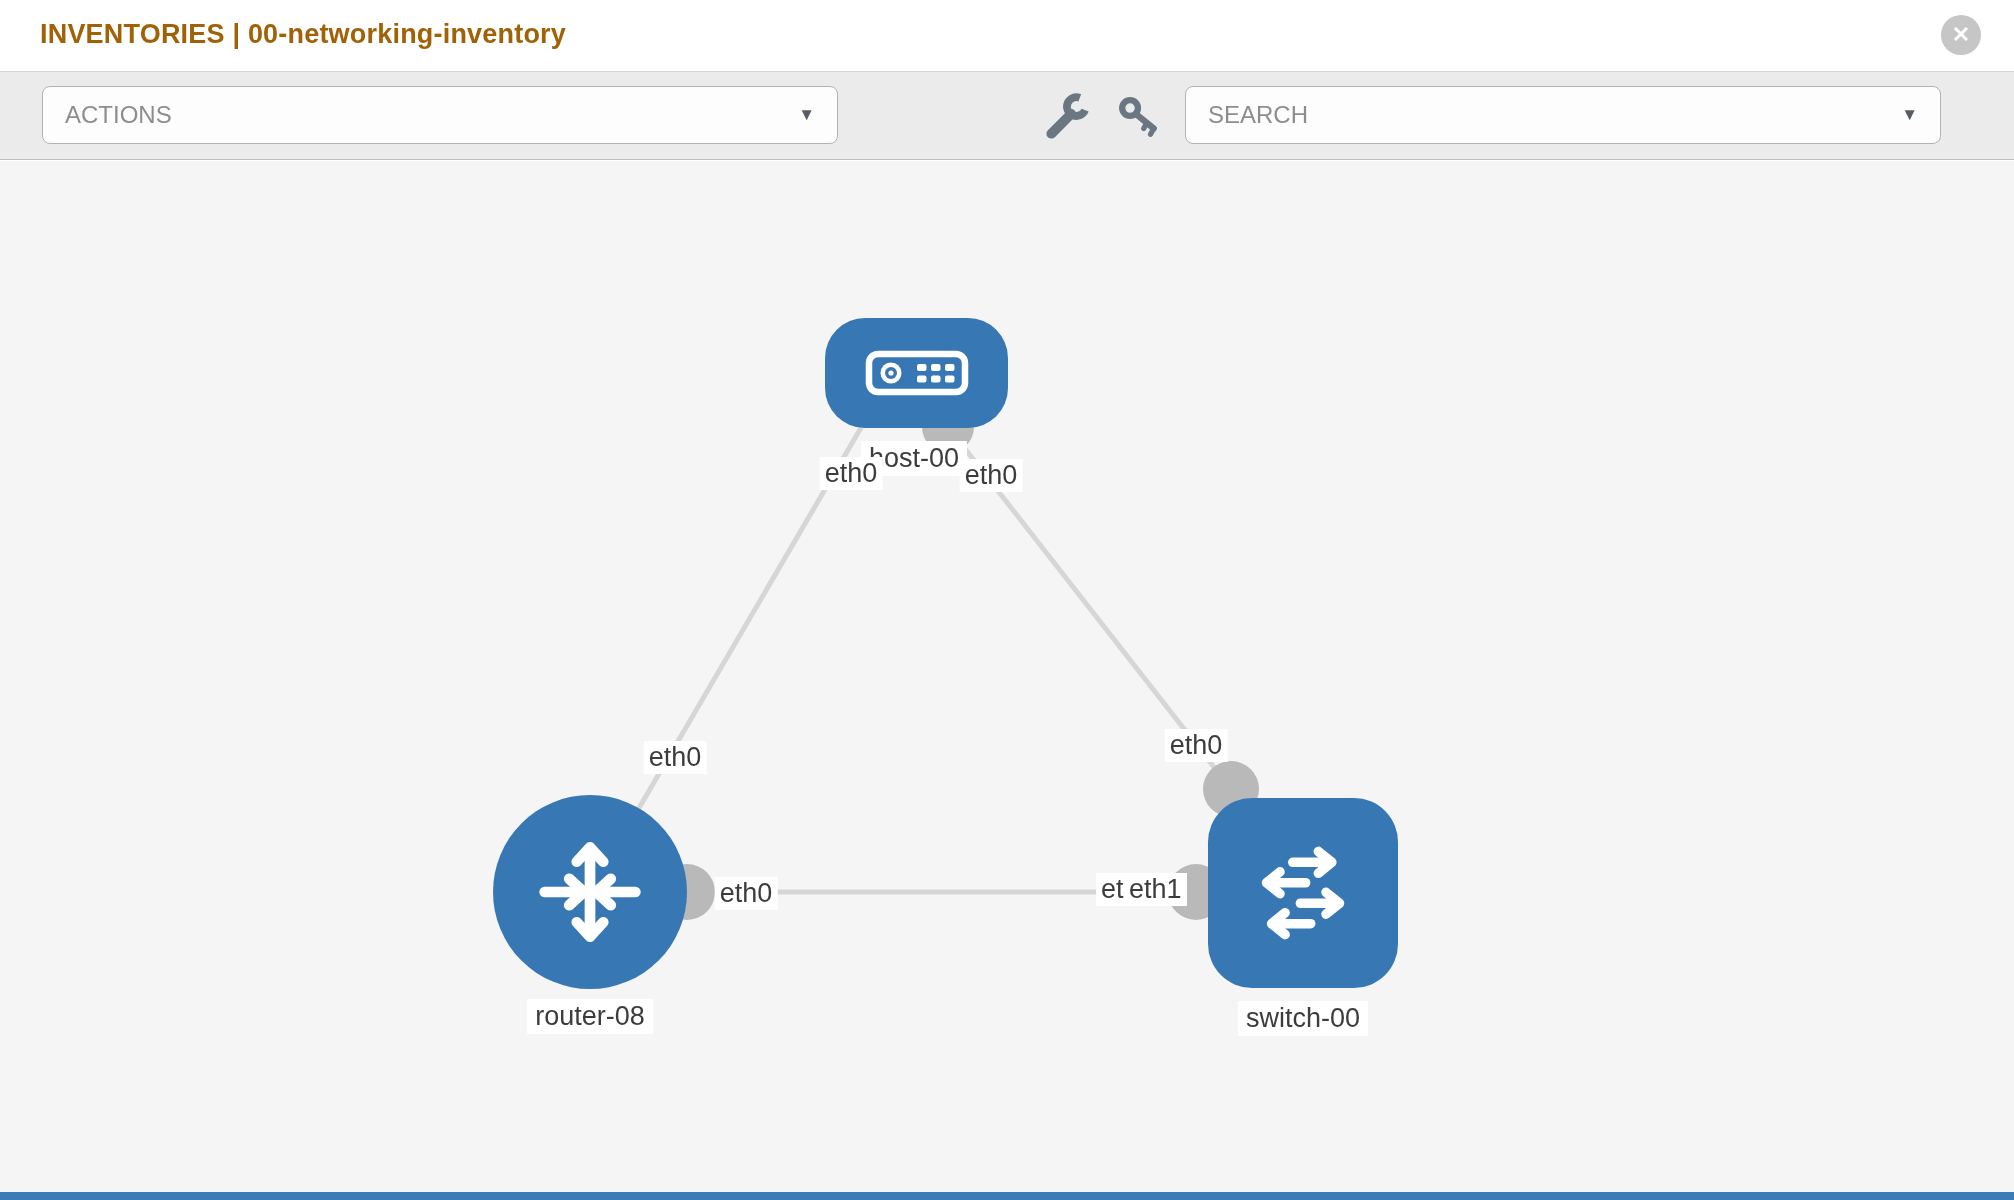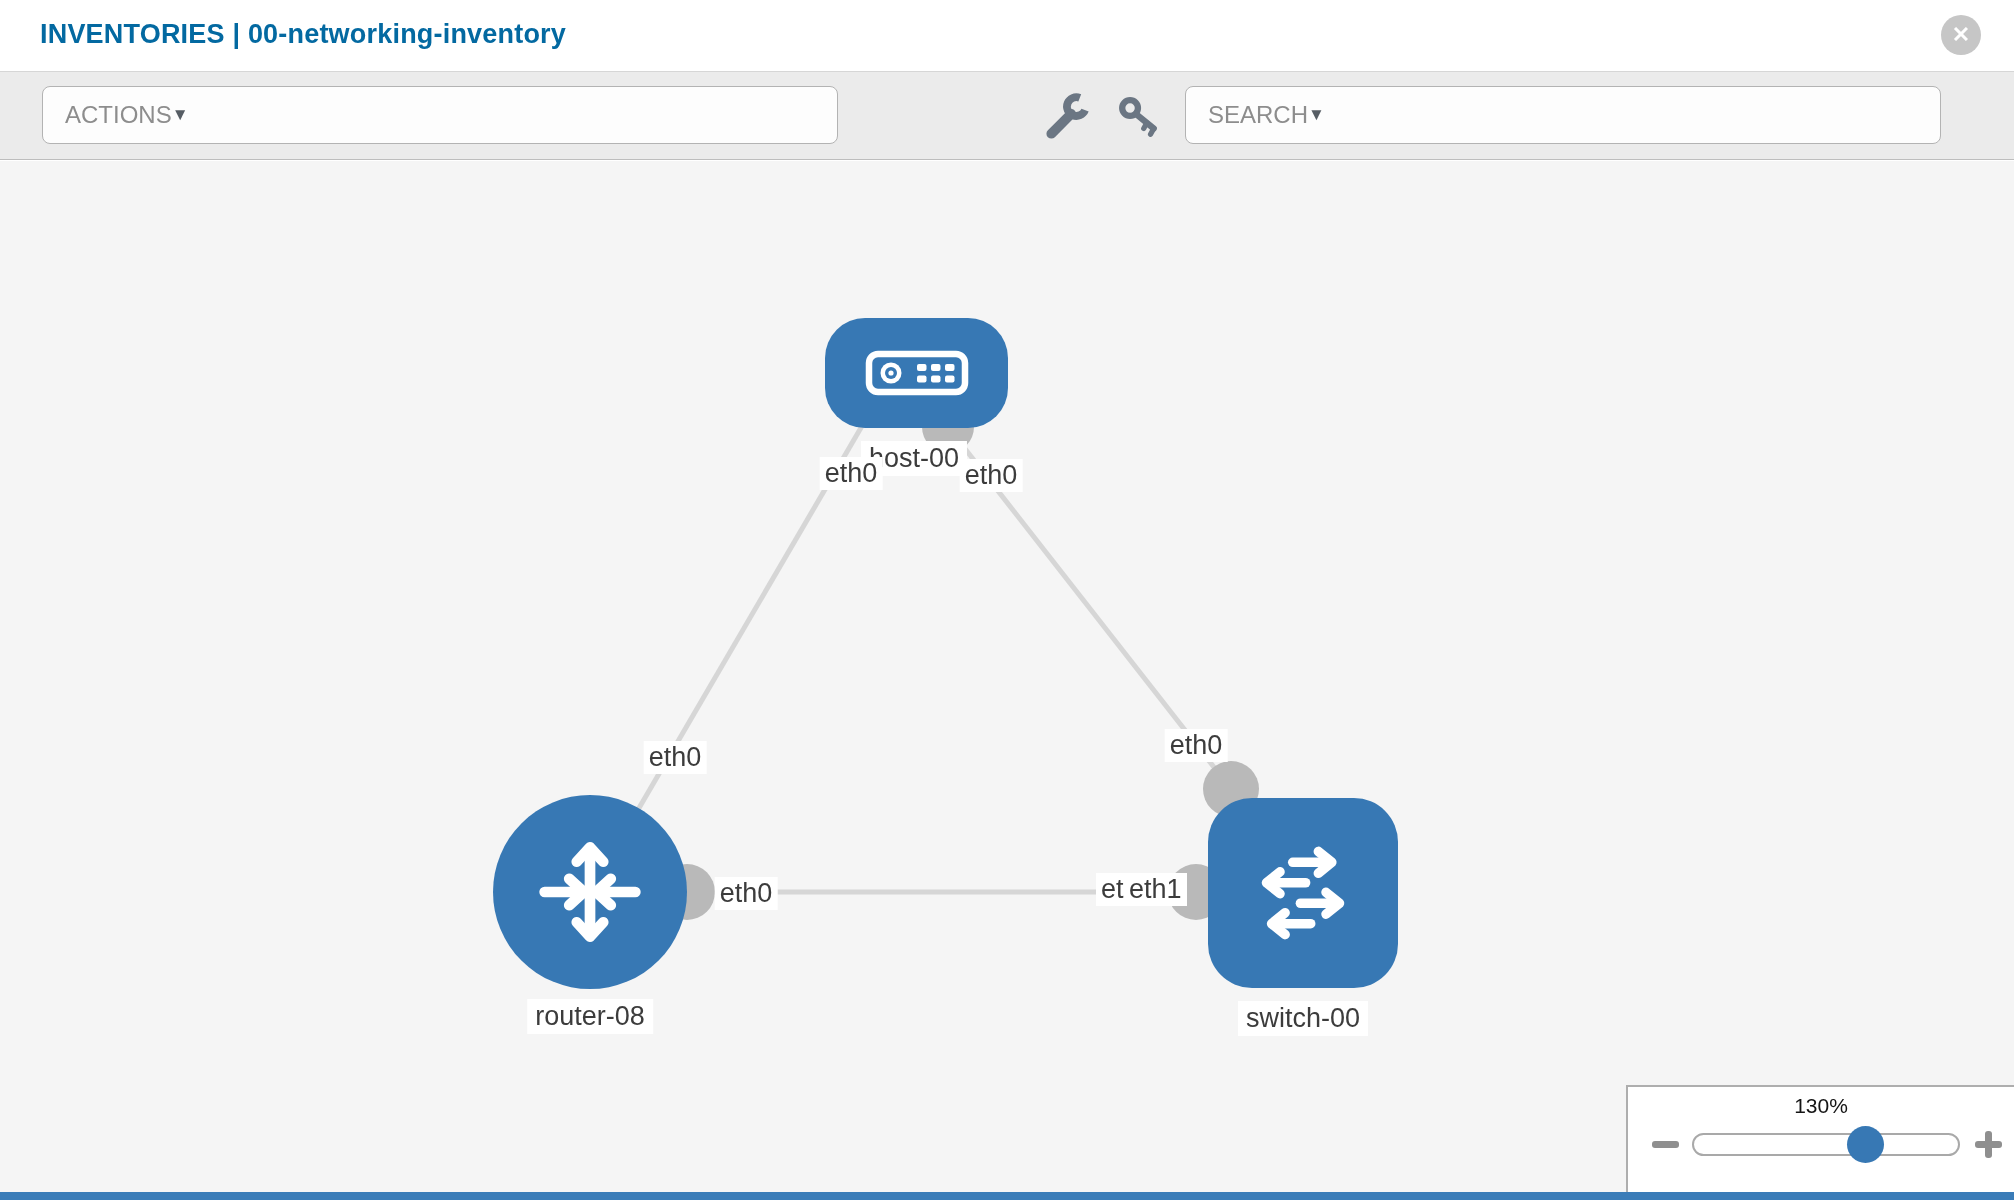--- a/index.html
+++ b/index.html
@@ -2,26 +2,26 @@
 <html><head>
 <meta charset="utf-8">
 <style>
   * { margin:0; padding:0; box-sizing:border-box; }
   html,body { background:#fff; }
   body { font-family:"Liberation Sans", sans-serif; }
   .screen { position:relative; width:2014px; height:1200px; background:#fff; overflow:hidden; }
 
   
   .app-header { position:absolute; top:0; left:0; right:0; height:72px; background:#ffffff; border-bottom:1px solid #d6d6d6; z-index:30; }
-  .app-title { position:absolute; left:40px; top:19px; font-size:27px; font-weight:700; color:#0369a1; letter-spacing:.2px; }
+  .app-title { position:absolute; left:40px; top:19px; font-size:27px; font-weight:700; color:#a16207; letter-spacing:.2px; }
   .close-btn { position:absolute; right:33px; top:15px; width:40px; height:40px; border-radius:50%; background:#c6c6c6; color:#ffffff; text-align:center; line-height:40px; font-size:22px; font-weight:700; cursor:pointer; }
 
   
   .toolbar { position:absolute; top:72px; left:0; right:0; height:88px; background:#ebebeb; border-bottom:1px solid #bdbdbd; z-index:30; }
-  .select-box { position:absolute; top:14px; height:58px; background:#fdfdfd; border:1px solid #b3b3b3; border-radius:8px; display:flex; align-items:center; justify-content:flex-start; padding:0 22px; font-size:24px; color:#8d8d8d; cursor:pointer; }
+  .select-box { position:absolute; top:14px; height:58px; background:#fdfdfd; border:1px solid #b3b3b3; border-radius:8px; display:flex; align-items:center; justify-content:space-between; padding:0 22px; font-size:24px; color:#8d8d8d; cursor:pointer; }
   .actions-box { left:42px; width:796px; }
   .search-box  { left:1185px; width:756px; }
   .caret { color:#565d64; font-size:17px; }
   .tool-icon { position:absolute; cursor:pointer; }
   .wrench-pos { left:1042px; top:20px; }
   .key-pos { left:1118px; top:24px; }
 
   
   .canvas { position:absolute; top:161px; left:0; right:0; bottom:0; background:#f5f5f5; overflow:hidden; }
   .net-svg { position:absolute; left:0; top:0; }
@@ -146,27 +146,17 @@
     <span class="lbl lbl-name" style="left:1303px; top:840px;">switch-00</span>
 
     <span class="lbl lbl-if ctr" style="left:851px; top:296px;">eth0</span>
     <span class="lbl lbl-if ctr" style="left:991px; top:298px;">eth0</span>
     <span class="lbl lbl-if ctr" style="left:675px; top:580px;">eth0</span>
     <span class="lbl lbl-if ctr" style="left:1196px; top:568px;">eth0</span>
     <span class="lbl lbl-if ctr" style="left:746px; top:716px;">eth0</span>
     <span class="lbl lbl-if" style="left:1096px; top:712px;">eth0</span>
     <span class="lbl lbl-if" style="left:1124px; top:712px;">eth1</span>
 
-    <div class="zoom-panel">
-      <div class="zoom-level">130%</div>
-      <div class="zoom-minus"></div>
-      <div class="zoom-track"></div>
-      <div class="zoom-knob"></div>
-      <div class="zoom-plus">
-          <div class="h"></div>
-          <div class="v"></div>
-        </div>
-    </div>
   </div>
 
   <div class="bottom-strip"></div>
 
 </div>
 
 </body></html>

